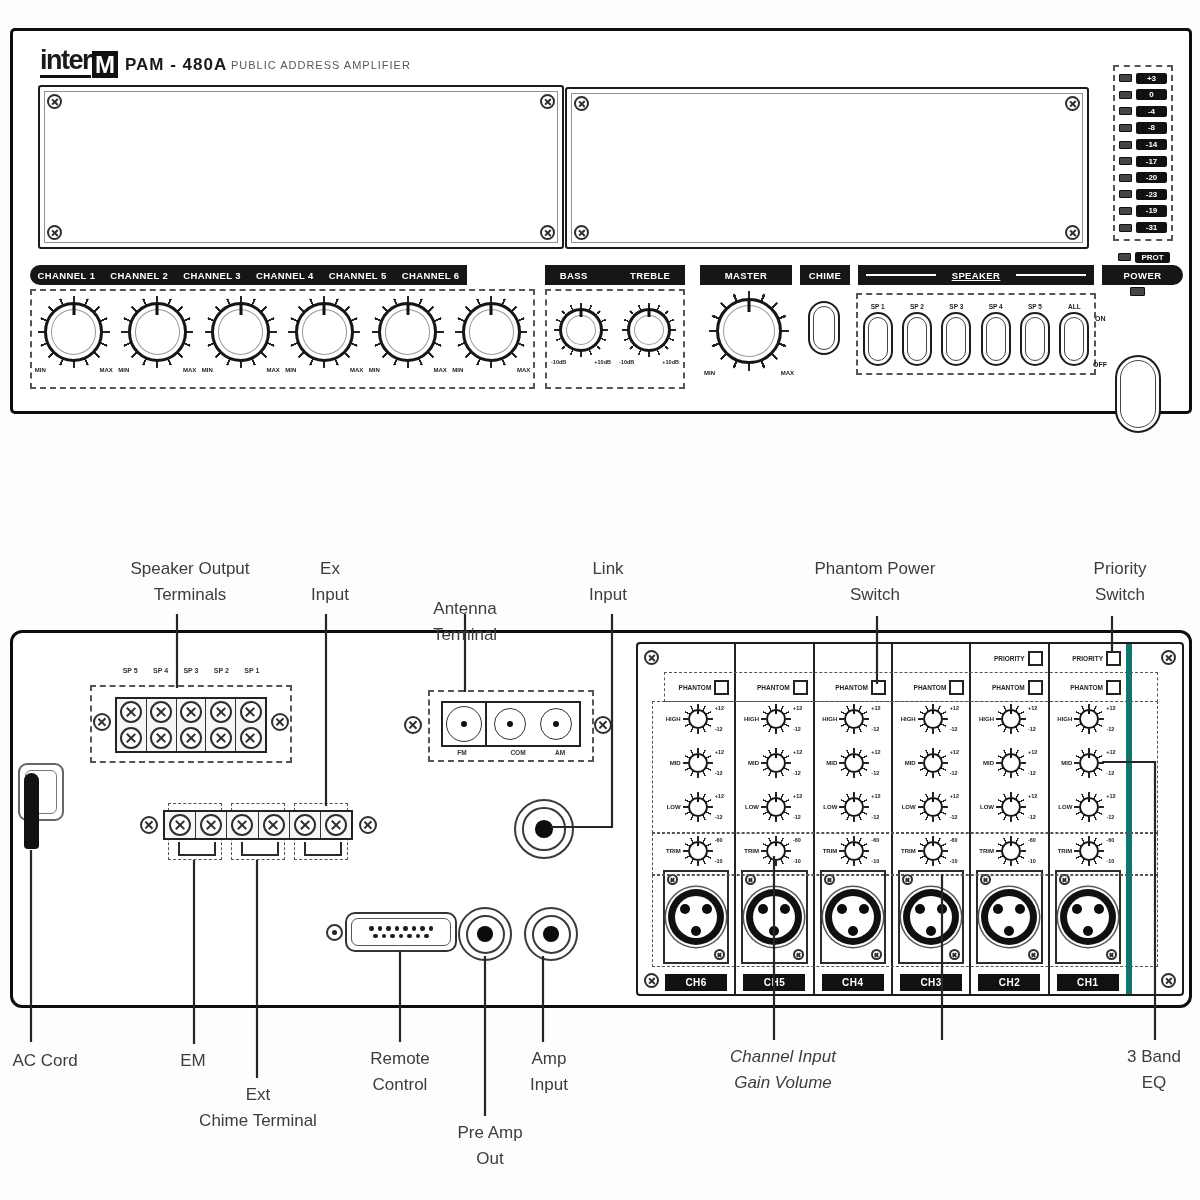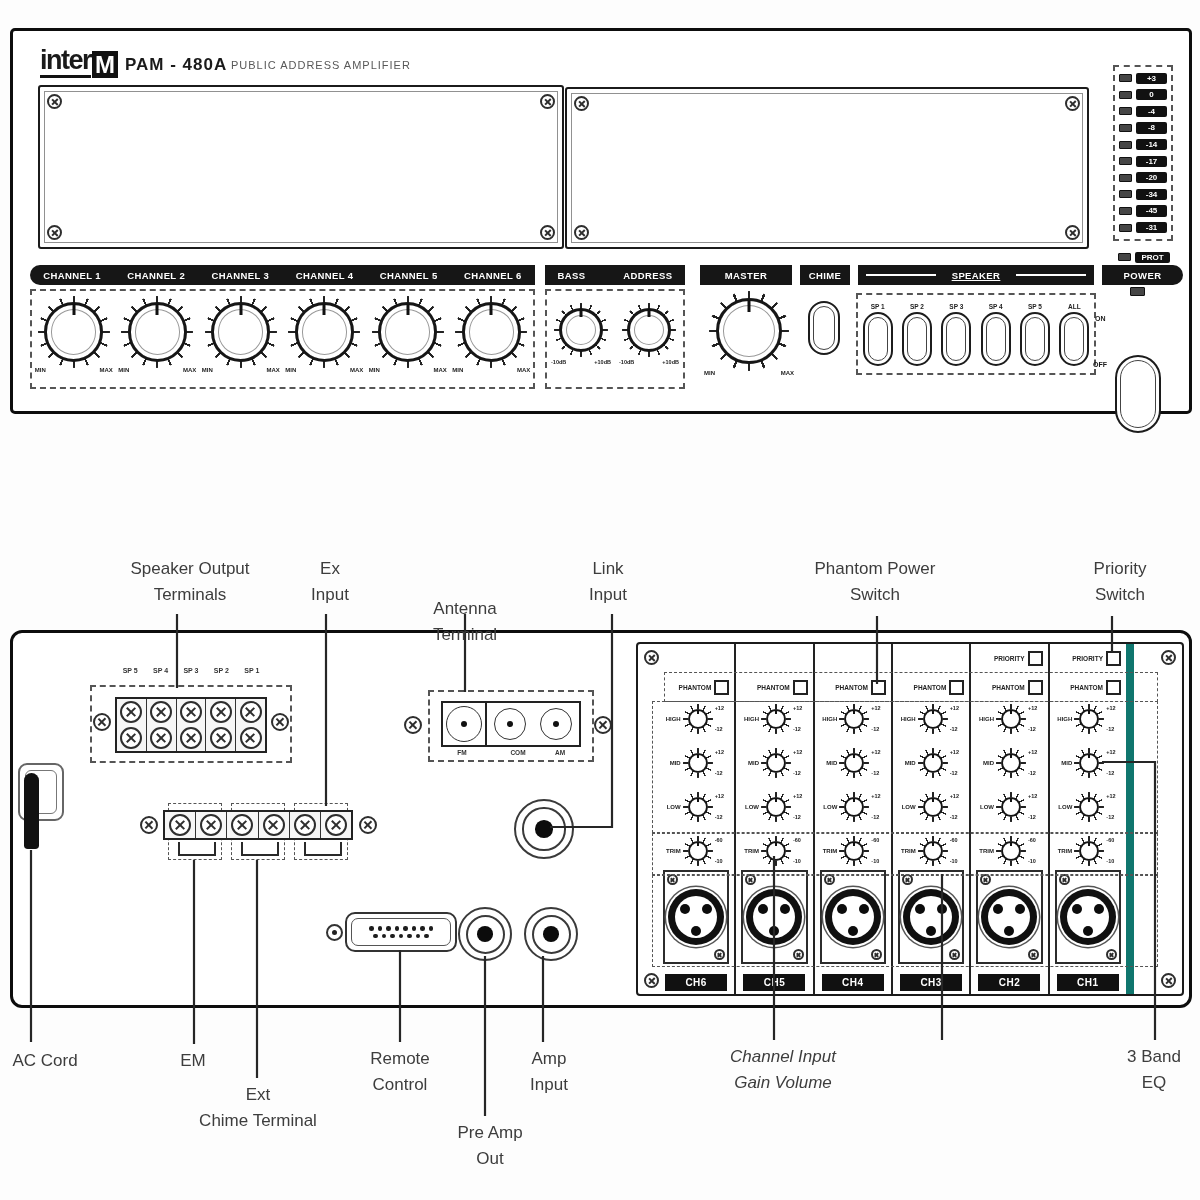--- a/index.html
+++ b/index.html
@@ -36,21 +36,21 @@
   .plate-r{left:552px;top:56px;width:520px;height:158px;}
 
   .meter-wrap{left:1100px;top:34px;width:60px;height:200px;}
   .meter{position:absolute;left:0;right:0;top:0;bottom:24px;border:2px dashed #555;display:flex;flex-direction:column;justify-content:space-around;padding:3px 4px;box-sizing:border-box;}
   .mrow{display:flex;align-items:center;gap:4px;}
   .led{width:11px;height:6px;background:#454545;border:1px solid #111;border-radius:1px;flex:0 0 auto;}
   .mbadge{flex:1;background:#111;color:#fff;font-size:8px;font-weight:bold;text-align:center;border-radius:2px;padding:1px 2px;line-height:1.15;}
   .mrow.prot{position:absolute;left:5px;right:3px;bottom:2px;}
 
   .bar{position:absolute;top:234px;height:20px;background:#161616;color:#fff;display:flex;align-items:center;font-size:9.5px;font-weight:bold;letter-spacing:.4px;}
-  .bar-ch{left:17px;width:505px;border-radius:10px 0 0 10px;justify-content:space-around;}
+  .bar-ch{left:17px;width:437px;border-radius:10px 0 0 10px;justify-content:space-around;}
   .bar-tone{left:532px;width:140px;justify-content:space-around;gap:13px;}
   .bar-master{left:687px;width:92px;justify-content:center;}
   .bar-chime{left:787px;width:50px;justify-content:center;}
   .bar-speaker{left:845px;width:236px;justify-content:center;gap:8px;text-decoration:underline;}
   .bar-speaker::before,.bar-speaker::after{content:"";flex:1;height:2px;background:#fff;margin:0 8px;}
   .bar-power{left:1089px;width:81px;border-radius:0 10px 10px 0;justify-content:center;}
 
   .kgrp{position:absolute;border:2px dashed #555;display:flex;justify-content:space-around;align-items:flex-start;box-sizing:border-box;}
   .kgrp-ch{left:17px;top:258px;width:505px;height:100px;padding-top:5px;}
   .kgrp-tone{left:532px;top:258px;width:140px;height:100px;padding-top:12px;}
@@ -138,21 +138,21 @@
   .dsub{left:332px;top:279px;width:112px;height:40px;border:2px solid #333;border-radius:10px;box-sizing:border-box;background:#fff;}
   .dsub-in{position:absolute;inset:4px;border:1.5px solid #555;border-radius:7px;display:flex;flex-direction:column;align-items:center;justify-content:center;gap:3px;}
   .pinrow{display:flex;gap:4px;}
   .pinrow i{width:4.5px;height:4.5px;border-radius:50%;background:#1d1d1d;}
   .dsub-ear{position:absolute;top:50%;width:17px;height:17px;margin-top:-8.5px;border:2px solid #333;border-radius:50%;box-sizing:border-box;display:grid;place-items:center;background:#fff;}
   .dsub-ear i{width:5px;height:5px;border-radius:50%;background:#222;}
   .ear-l{left:-21px;} .ear-r{right:-21px;}
 
   
   .chsec{left:623px;top:9px;width:548px;height:354px;border:2.5px solid #1b1b1b;border-radius:4px;box-sizing:border-box;background:#fff;}
-  .strips{position:absolute;left:20px;top:0;bottom:0;width:468px;display:flex;border-right:8px solid #0f766e;}
+  .strips{position:absolute;left:20px;top:0;bottom:0;width:468px;display:flex;border-right:6px solid #0f766e;}
   .strip{flex:1;position:relative;}
   .strip + .strip{border-left:2px solid #222;}
   .prow{position:absolute;right:5px;display:flex;align-items:center;gap:3px;}
   .prow.prio{top:7px;} .prow.phan{top:36px;}
   .plbl{font-size:6.5px;font-weight:bold;color:#222;}
   .psw{width:15px;height:15px;border:2px solid #222;background:#fff;box-sizing:border-box;}
   .krow{position:absolute;left:0;right:0;display:flex;align-items:center;justify-content:center;gap:2px;}
   .krow.khigh{top:60px;} .krow.kmid{top:104px;} .krow.klow{top:148px;} .krow.ktrim{top:192px;}
   .klbl{font-size:6px;font-weight:bold;width:17px;text-align:right;color:#222;}
   .kvals{display:flex;flex-direction:column;justify-content:space-between;height:26px;width:14px;font-size:5.5px;font-weight:bold;color:#222;font-style:normal;}
@@ -221,25 +221,25 @@
           <div class="mrow">
           <span class="led"></span>
           <span class="mbadge">-17</span>
         </div>
           <div class="mrow">
           <span class="led"></span>
           <span class="mbadge">-20</span>
         </div>
           <div class="mrow">
           <span class="led"></span>
-          <span class="mbadge">-34</span>
+          <span class="mbadge">-23</span>
         </div>
           <div class="mrow">
           <span class="led"></span>
-          <span class="mbadge">-45</span>
+          <span class="mbadge">-19</span>
         </div>
           <div class="mrow">
           <span class="led"></span>
           <span class="mbadge">-31</span>
         </div>
       </div>
       <div class="mrow prot">
         <span class="led"></span>
         <span class="mbadge">PROT</span>
       </div>
@@ -248,21 +248,21 @@
     <div class="bar bar-ch">
       <span>CHANNEL 1</span>
         <span>CHANNEL 2</span>
         <span>CHANNEL 3</span>
         <span>CHANNEL 4</span>
         <span>CHANNEL 5</span>
         <span>CHANNEL 6</span>
     </div>
     <div class="bar bar-tone">
       <span>BASS</span>
-        <span>ADDRESS</span>
+        <span>TREBLE</span>
     </div>
     <div class="bar bar-master">
         <span>MASTER</span>
       </div>
     <div class="bar bar-chime">
         <span>CHIME</span>
       </div>
     <div class="bar bar-speaker">
         <span>SPEAKER</span>
       </div>

